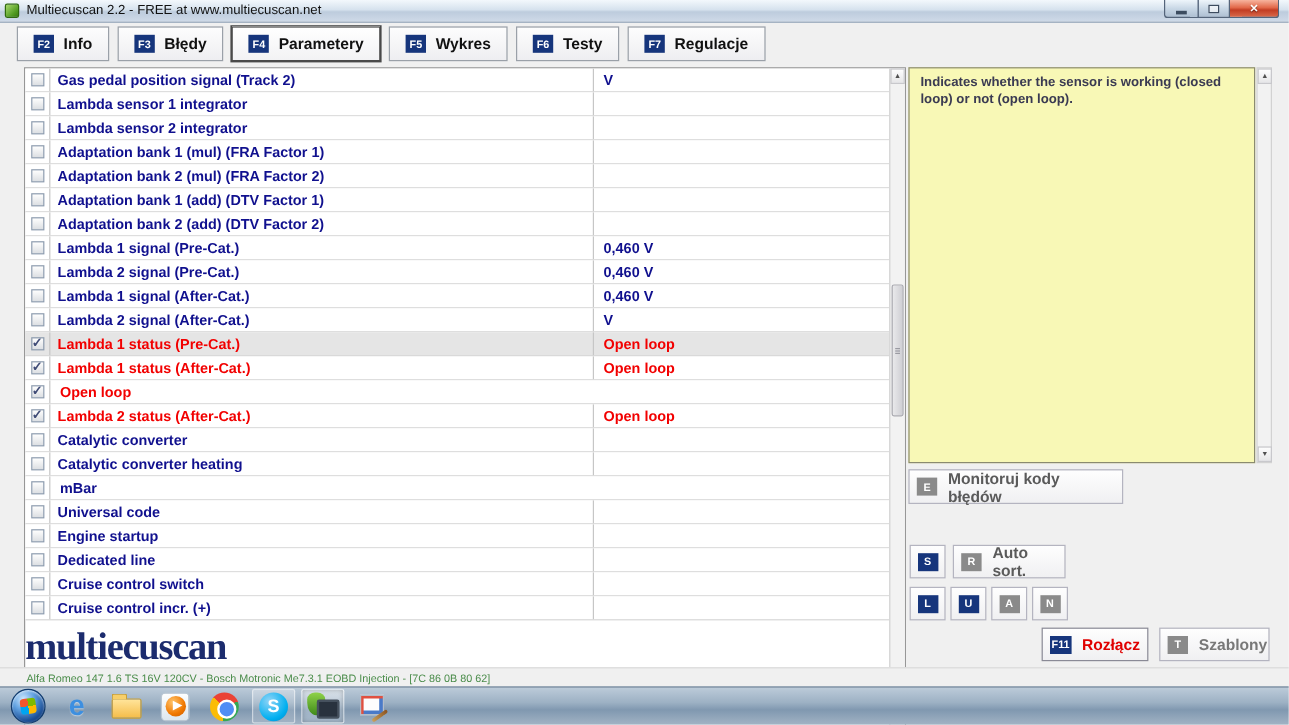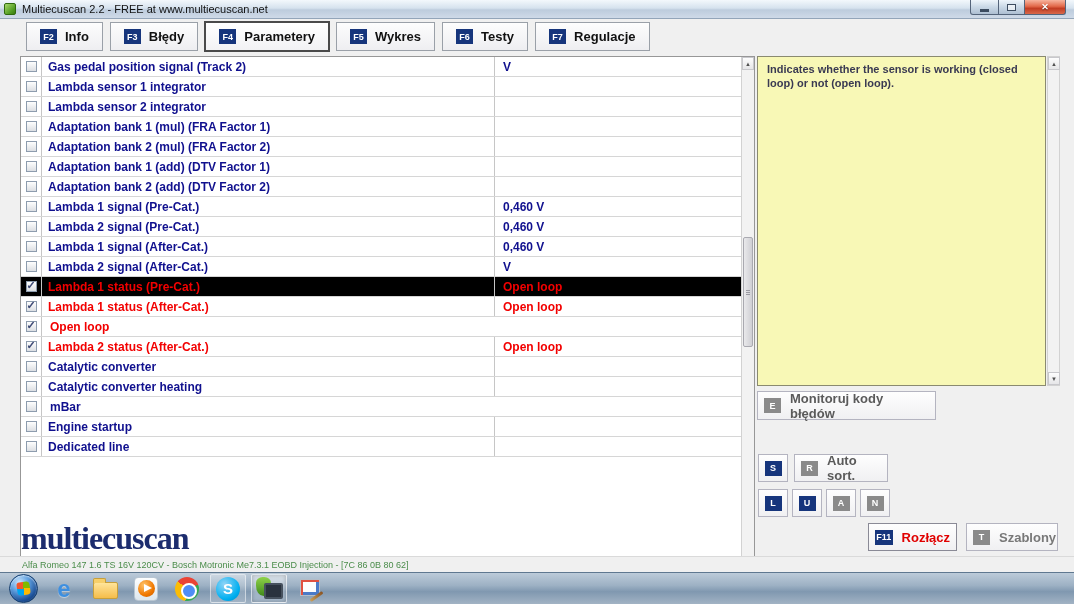--- a/index.html
+++ b/index.html
@@ -17,37 +17,37 @@
   .win-btn { height:15px; border:1px solid #54647a; border-top:none; margin-left:-1px;
     background:linear-gradient(#eef5fb,#c9d8e6 50%,#aebfd2); display:flex; align-items:center; justify-content:center; }
   .win-btn.min { width:29px; border-radius:0 0 0 3px; }
   .win-btn.max { width:27px; }
   .win-btn.close { width:42px; border-radius:0 0 3px 0;
     background:linear-gradient(#f7b49e,#e2694a 45%,#c23d23 60%,#d8684a); color:#fff; font-size:9px; font-weight:bold; text-shadow:0 1px 1px rgba(0,0,0,.5); }
   .glyph-min { width:9px; height:3px; background:#3c4c60; margin-top:6px; }
   .glyph-max { width:9px; height:7px; border:1px solid #3c4c60; background:rgba(255,255,255,.6); }
 
   
-  .tabbar { position:absolute; left:26px; top:22px; display:flex; gap:7px;align-items:flex-end; }
+  .tabbar { position:absolute; left:14px; top:22px; display:flex; gap:7px;align-items:flex-end; }
   .tab { height:29px; display:flex; align-items:center; padding:0 13px;
     background:linear-gradient(#fdfdfd,#eeeef1); border:1px solid #9aa0a8;
     font-size:13px; font-weight:bold; color:#111; cursor:default; }
   .tab.active { border-color:#4a4a4a; box-shadow:0 0 0 1px #4a4a4a; background:linear-gradient(#ffffff,#f2f2f4); }
   .kbd { display:inline-flex; align-items:center; justify-content:center;
     min-width:17px; height:15px; padding:0 2px; background:#16357c; color:#fff;
     font-size:9px; font-weight:bold; margin-right:8px; }
   .kbd.gray { background:#8a8a8a; }
 
   
   .table-wrap { position:absolute; left:20px; top:56px; width:735px; height:573px;
     border:1px solid #979797; background:#fff; }
   .rows { position:absolute; left:0; top:0; right:13px; bottom:0; overflow:hidden; }
   .prow { display:grid; grid-template-columns:21px 453px auto; height:20px;
     border-bottom:1px solid #d6d6d6; align-items:center; background:#fff; }
-  .prow.hl { background:#000000; }
+  .prow.hl { background:#e5e5e5; }
   .cell-cb { display:flex; align-items:center; justify-content:center; height:100%; border-right:1px solid #c6c6c6; }
   .cb { width:11px; height:11px; border:1px solid #8d9cae; background:linear-gradient(#fefefe,#dcdfe3); position:relative; }
   .cb.checked::after { content:"✓"; position:absolute; left:0px; top:-3px; font-size:11px; font-weight:bold; color:#3f4b76; }
   .cell-name { height:100%; display:flex; align-items:center; padding-left:6px;
     border-right:1px solid #c6c6c6; font-size:12px; font-weight:bold; color:#10108e; white-space:nowrap; overflow:hidden; }
   .cell-value { height:100%; display:flex; align-items:center; padding-left:8px;
     font-size:12px; font-weight:bold; color:#10108e; white-space:nowrap; }
   .prow.alert .cell-name, .prow.alert .cell-value { color:#f20000; }
 
   
@@ -304,28 +304,49 @@
       <div class="prow">
     <div class="cell-cb">
       <span class="cb"></span>
     </div>
     <div class="cell-value">mBar</div>
   </div>
       <div class="prow">
     <div class="cell-cb">
       <span class="cb"></span>
     </div>
+    <div class="cell-name">Universal code</div>
+    <div class="cell-value"></div>
+  </div>
+      <div class="prow">
+    <div class="cell-cb">
+      <span class="cb"></span>
+    </div>
     <div class="cell-name">Engine startup</div>
     <div class="cell-value"></div>
   </div>
       <div class="prow">
     <div class="cell-cb">
       <span class="cb"></span>
     </div>
     <div class="cell-name">Dedicated line</div>
+    <div class="cell-value"></div>
+  </div>
+      <div class="prow">
+    <div class="cell-cb">
+      <span class="cb"></span>
+    </div>
+    <div class="cell-name">Cruise control switch</div>
+    <div class="cell-value"></div>
+  </div>
+      <div class="prow">
+    <div class="cell-cb">
+      <span class="cb"></span>
+    </div>
+    <div class="cell-name">Cruise control incr. (+)</div>
     <div class="cell-value"></div>
   </div>
     </div>
   <div class="vscroll">
     <div class="sb-btn up">▲</div>
     <div class="sb-thumb" style="top:180px;height:110px;"></div>
     <div class="sb-btn down">▼</div>
   </div>
 </div>
 

